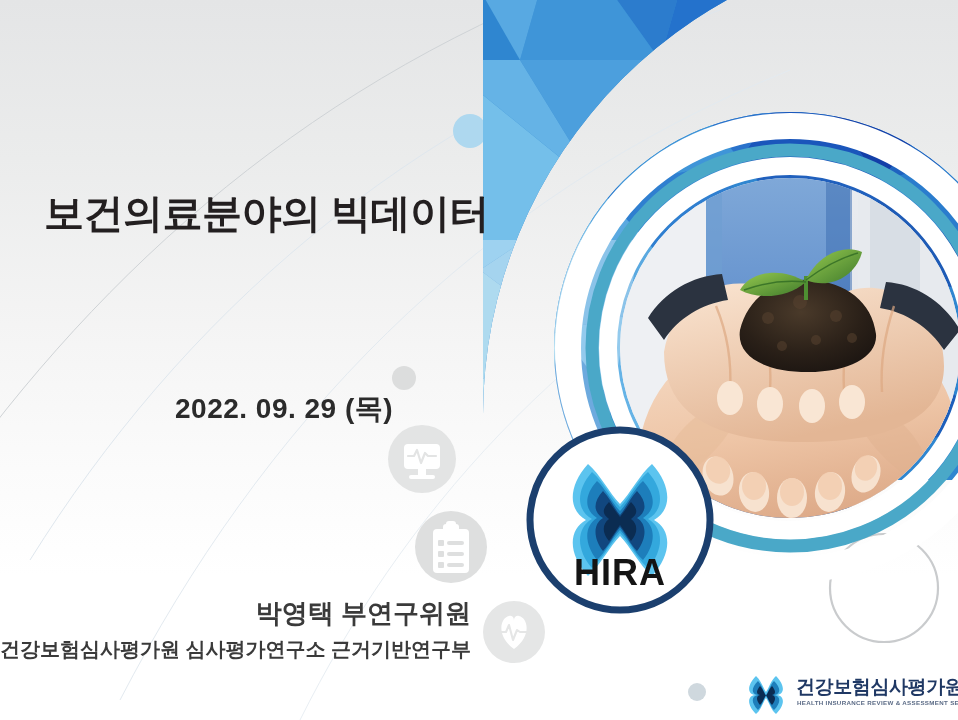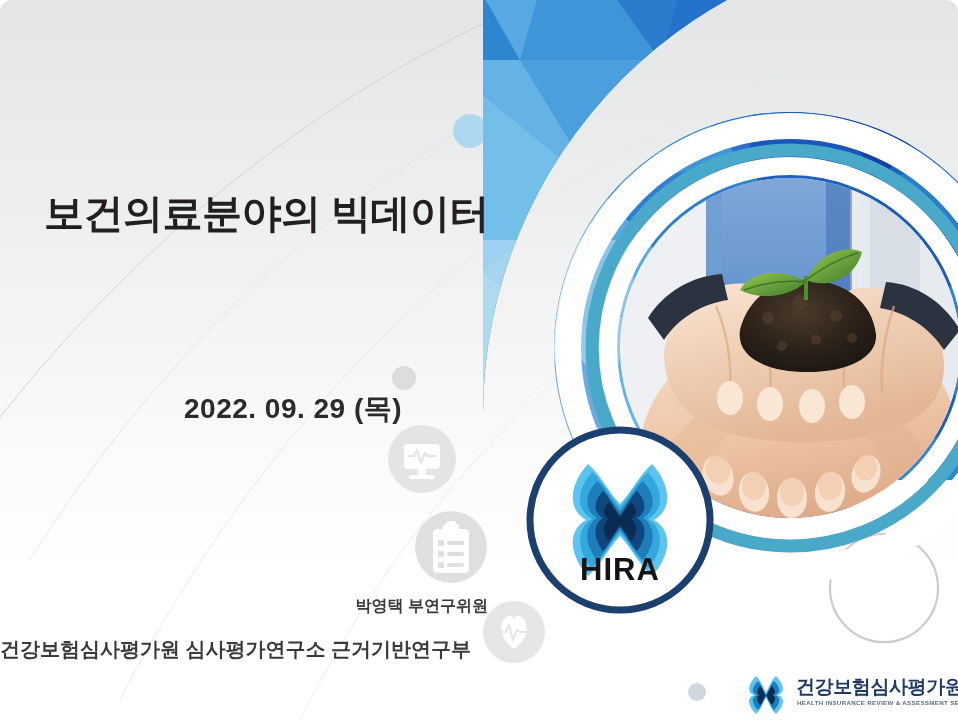--- a/index.html
+++ b/index.html
@@ -10,21 +10,20 @@
   body {
     font-family: "Liberation Sans", "DejaVu Sans", sans-serif;
   }
 
   .slide {
     position: relative;
     width: 958px;
     height: 720px;
     overflow: hidden;
     background: linear-gradient(180deg, #e4e5e6 0%, #ebecec 22%, #f4f4f4 45%, #fbfbfb 65%, #ffffff 80%, #ffffff 100%);
-    border-radius: 12px;
   }
 
   
   .bg-art {
     position: absolute;
     inset: 0;
     width: 958px;
     height: 720px;
   }
 
@@ -42,28 +41,27 @@
 
   .date {
     position: absolute;
     left: 175px;
     top: 390px;
     font-size: 28px;
     font-weight: 700;
     color: #2b2b2b;
     letter-spacing: 0.5px;
     white-space: nowrap;
-    margin-left: 9px;
   }
 
   .presenter {
     position: absolute;
-    right: 470px;
+    right: 487px;
     top: 596px;
-    font-size: 16px;
+    font-size: 26px;
     font-weight: 700;
     color: #3a3a3a;
     white-space: nowrap;
     text-align: right;
   }
 
   .affiliation {
     position: absolute;
     right: 487px;
     top: 636px;
@@ -82,21 +80,21 @@
     width: 192px;
     height: 192px;
   }
 
   .hira-word {
     position: absolute;
     left: 0;
     top: 128px;
     width: 192px;
     text-align: center;
-    font-size: 31px;
+    font-size: 36px;
     font-weight: 700;
     letter-spacing: 1px;
     color: #141414;
   }
 
   
   .corp-logo {
     position: absolute;
     left: 742px;
     top: 672px;

